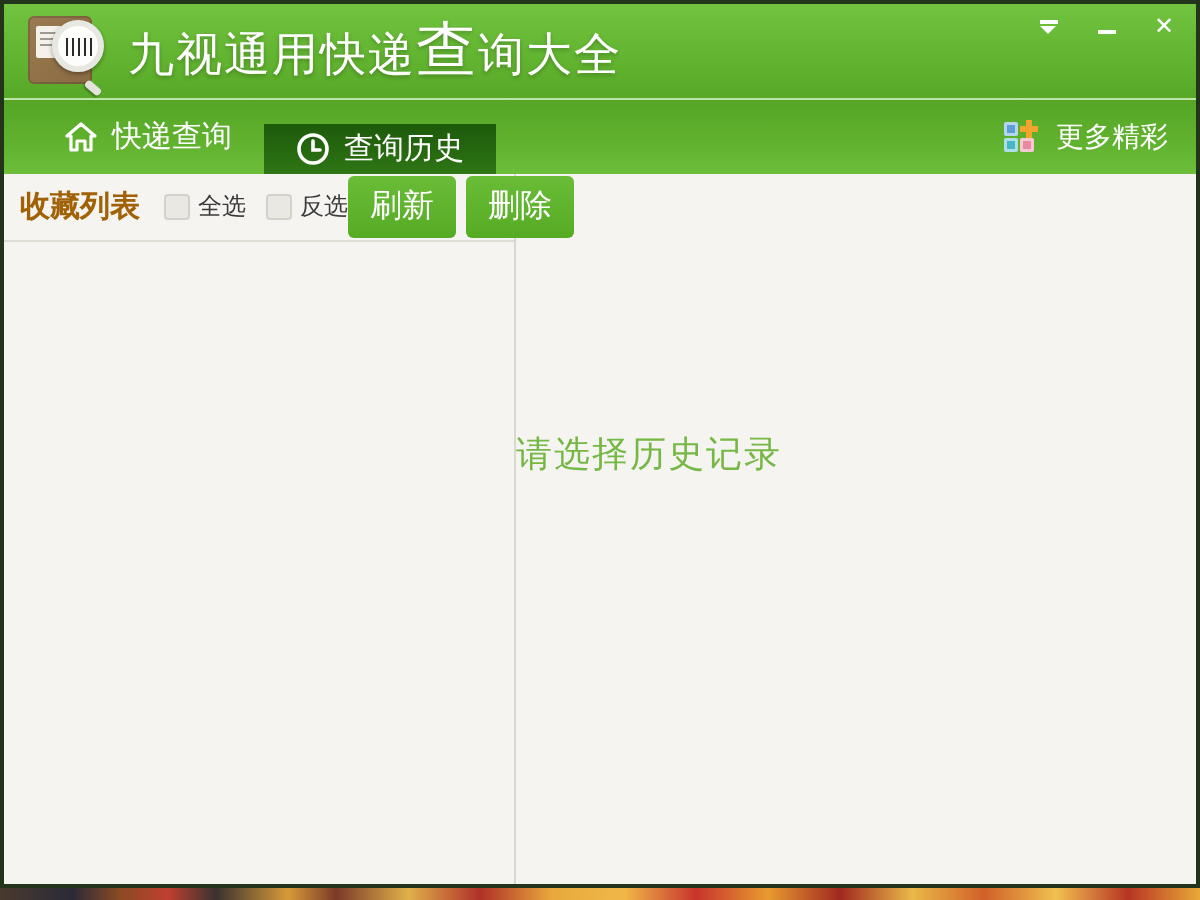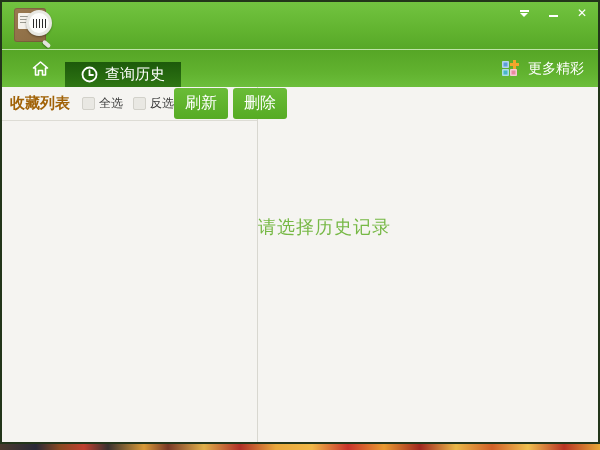--- a/index.html
+++ b/index.html
@@ -153,20 +153,25 @@
 <div class="window">
 
   <div class="titlebar">
     <div class="app-icon">
       <span class="box"></span>
       <span class="lens">
         <span class="barcode"></span>
       </span>
       <span class="handle"></span>
     </div>
+    <div class="title-text">
+      <span>九视通用快递</span>
+        <span class="big">查</span>
+        <span>询大全</span>
+    </div>
     <div class="win-controls">
       <span class="win-btn">
         <span class="skin-icon">
           <span class="skin-line"></span>
             <span class="skin-tri"></span>
         </span>
       </span>
       <span class="win-btn">
         <span class="min-bar"></span>
       </span>
@@ -174,20 +179,21 @@
         <span class="close-x">✕</span>
       </span>
     </div>
   </div>
 
   <div class="tabbar">
     <div class="tab">
       <svg class="tab-icon" viewBox="0 0 17 17">
         <path d="M8.5 2 L15.5 8 L13.5 8 L13.5 15 L10.5 15 L10.5 10.5 L6.5 10.5 L6.5 15 L3.5 15 L3.5 8 L1.5 8 Z" fill="none" stroke="#ffffff" stroke-width="1.6" stroke-linejoin="round"></path>
       </svg>
+      <span>快递查询</span>
     </div>
     <div class="tab active">
       <svg class="tab-icon" viewBox="0 0 17 17">
         <circle cx="8.5" cy="8.5" r="7" fill="none" stroke="#ffffff" stroke-width="1.8"></circle>
         <path d="M8.5 4.5 L8.5 9 L12 9" fill="none" stroke="#ffffff" stroke-width="1.8" stroke-linecap="round"></path>
       </svg>
       <span>查询历史</span>
     </div>
     <div class="more-link">
       <span class="grid-icon">

